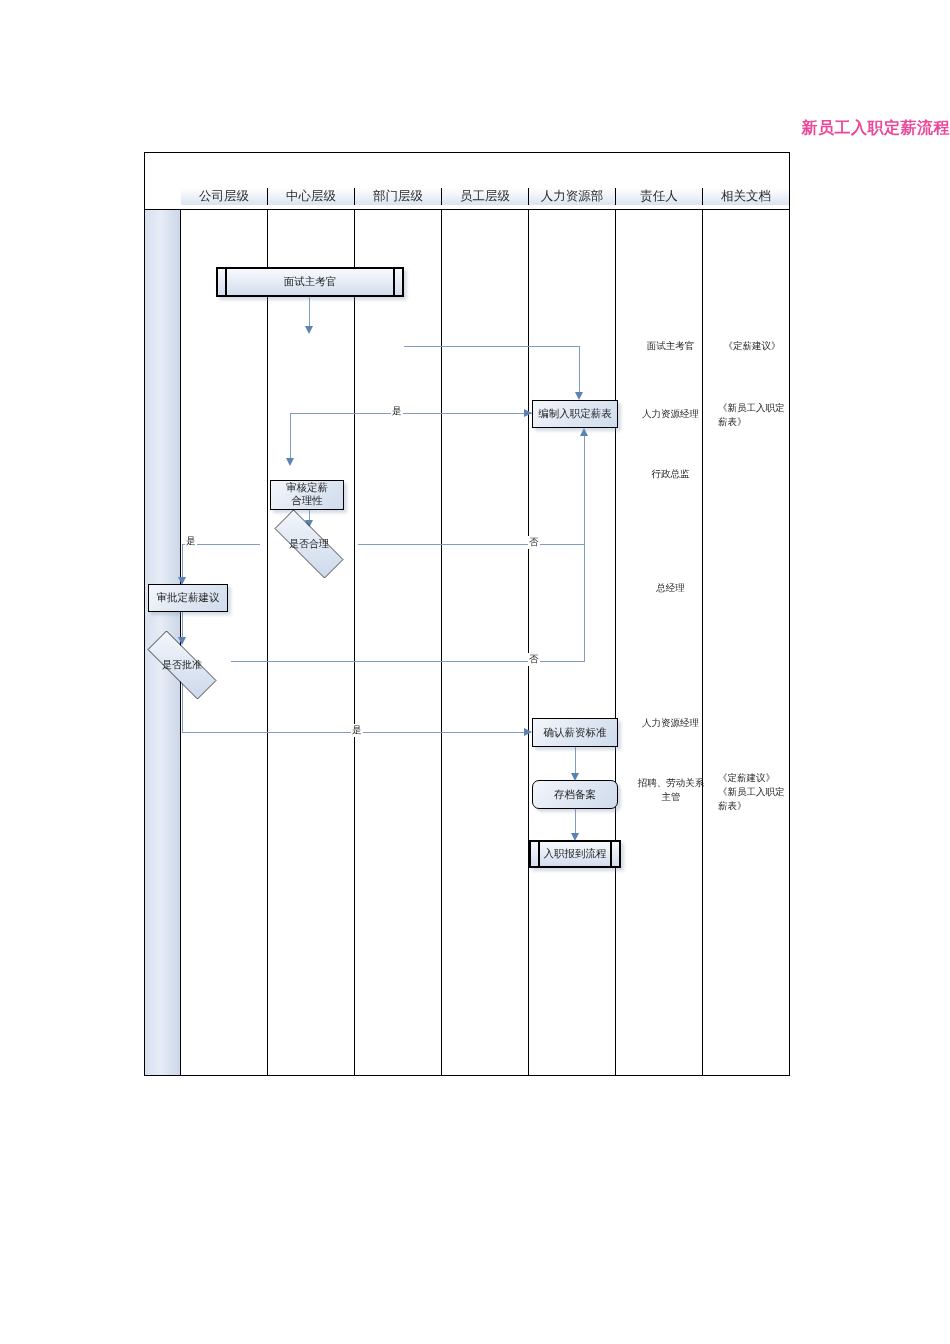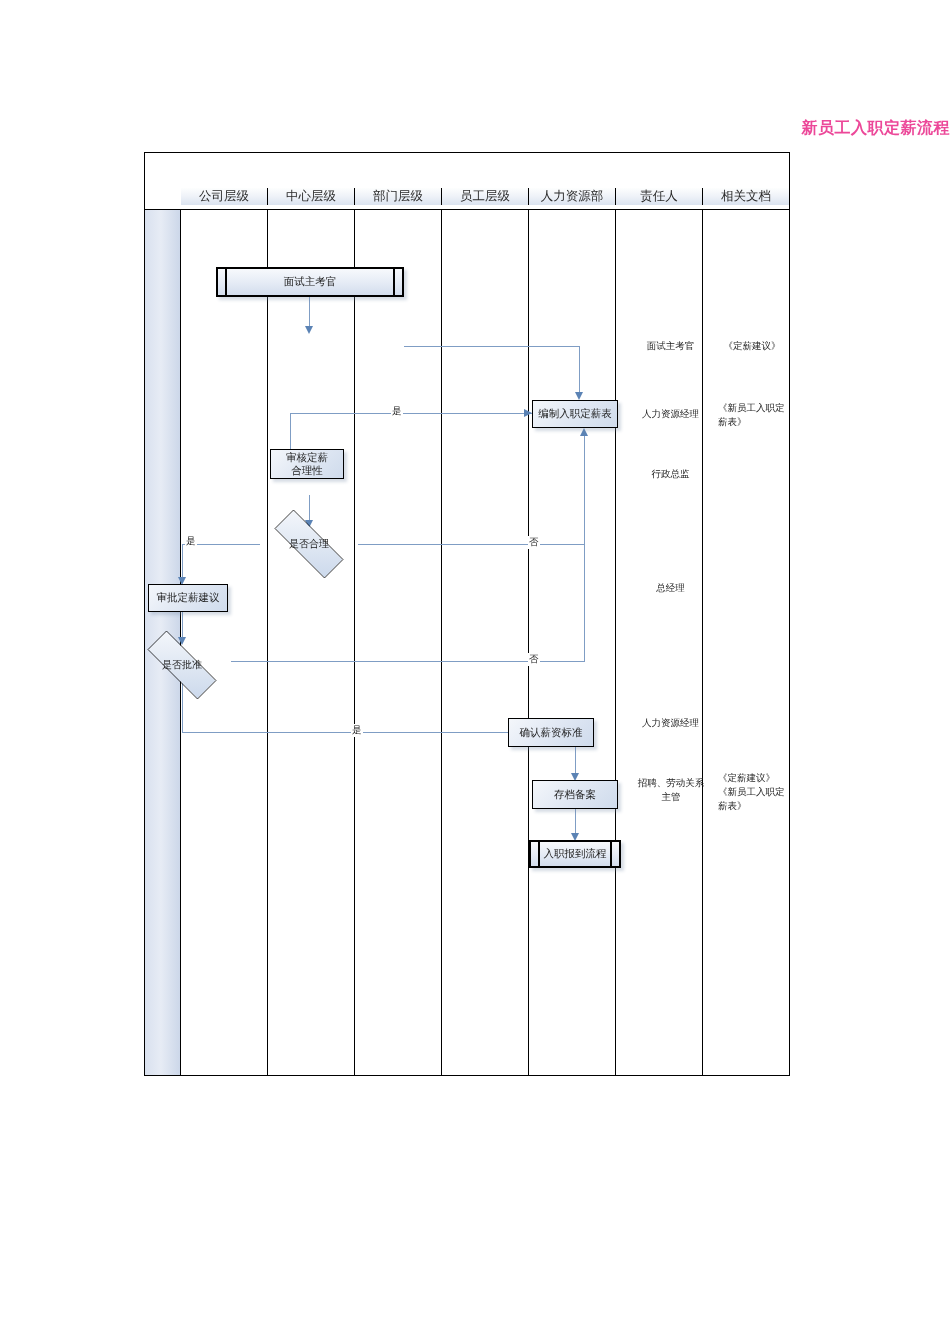--- a/index.html
+++ b/index.html
@@ -162,21 +162,21 @@
   <div class="arrow down" style="left:430.5px;top:240px;"></div>
 
   <div class="node" style="left:388px;top:248px;width:86px;height:28px;">编制入职定薪表</div>
 
   <div class="conn h" style="left:146px;top:261px;width:242px;"></div>
   <div class="arrow right" style="left:380px;top:256.5px;"></div>
   <div class="conn v" style="left:146px;top:261px;height:50px;"></div>
   <div class="arrow down" style="left:141.5px;top:306px;"></div>
   <div class="elabel" style="left:247px;top:253px;">是</div>
 
-  <div class="node" style="left:126px;top:297px;width:74px;height:30px;white-space:pre-line;">审核定薪
+  <div class="node" style="left:126px;top:328px;width:74px;height:30px;white-space:pre-line;font-family:Liberation Mono, monospace;">审核定薪
 合理性</div>
 
   <div class="conn v" style="left:165px;top:343px;height:28px;"></div>
   <div class="arrow down" style="left:160.5px;top:368px;"></div>
 
   <div class="diamond" style="left:115px;top:373px;width:100px;height:38px;">
     <div class="dshape"></div>
     <div class="dlabel">是否合理</div>
   </div>
 
@@ -202,26 +202,26 @@
 
   <div class="conn h" style="left:87px;top:509px;width:354px;"></div>
   <div class="conn v" style="left:440px;top:284px;height:225px;"></div>
   <div class="elabel" style="left:384px;top:501px;">否</div>
 
   <div class="conn v" style="left:38px;top:528px;height:53px;"></div>
   <div class="conn h" style="left:38px;top:580px;width:345px;"></div>
   <div class="arrow right" style="left:380px;top:575.5px;"></div>
   <div class="elabel" style="left:207px;top:572px;">是</div>
 
-  <div class="node" style="left:364px;top:566px;width:86px;height:29px;">确认薪资标准</div>
+  <div class="node" style="left:388px;top:566px;width:86px;height:29px;">确认薪资标准</div>
 
   <div class="conn v" style="left:431px;top:595px;height:29px;"></div>
   <div class="arrow down" style="left:426.5px;top:621px;"></div>
 
-  <div class="node" style="left:388px;top:628px;width:86px;height:29px;">存档备案</div>
+  <div class="node" style="left:388px;top:628px;width:86px;height:29px;border-radius:7px;">存档备案</div>
 
   <div class="conn v" style="left:431px;top:657px;height:28px;"></div>
   <div class="arrow down" style="left:426.5px;top:681px;"></div>
 
   <div class="node predef" style="left:385px;top:688px;width:92px;height:28px;">入职报到流程</div>
 
   <div class="sidetext" style="left:484px;top:188px;width:85px;">面试主考官</div>
   <div class="sidetext" style="left:484px;top:256px;width:85px;">人力资源经理</div>
   <div class="sidetext" style="left:484px;top:316px;width:85px;">行政总监</div>
   <div class="sidetext" style="left:484px;top:430px;width:85px;">总经理</div>

